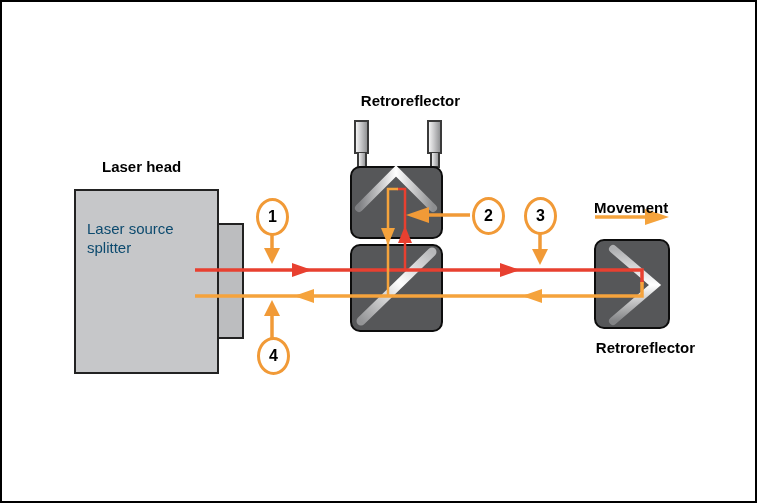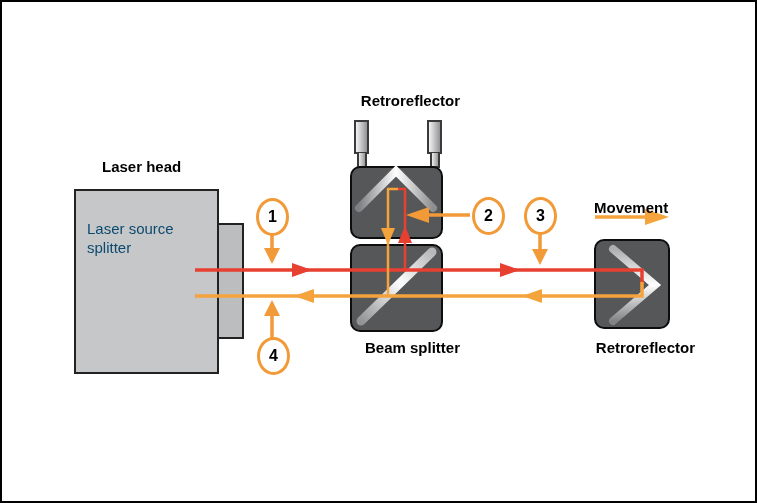--- a/index.html
+++ b/index.html
@@ -65,21 +65,20 @@
   </div>
 
   <div class="abs lbl lbl-center" style="left:338px;top:90px;width:120px;">Retroreflector</div>
   <div class="abs post-cap" style="left:352px;top:118px;"></div>
   <div class="abs post-stem" style="left:355px;top:151px;"></div>
   <div class="abs post-cap" style="left:425px;top:118px;"></div>
   <div class="abs post-stem" style="left:428px;top:151px;"></div>
   <div class="abs body-box" style="left:348px;top:164px;width:93px;height:73px;"></div>
 
   <div class="abs body-box" style="left:348px;top:242px;width:93px;height:88px;"></div>
-  <div class="abs lbl lbl-center" style="left:338px;top:337px;width:120px;">Beam splitter</div>
 
   <div class="abs lbl" style="left:592px;top:197px;">Movement</div>
   <div class="abs body-box" style="left:592px;top:237px;width:76px;height:90px;"></div>
   <div class="abs lbl lbl-center" style="left:573px;top:337px;width:120px;">Retroreflector</div>
 
   <svg class="overlay" width="757" height="503" viewBox="0 0 757 503">
     <defs>
       <linearGradient id="silverA" x1="0" y1="0" x2="1" y2="0">
         <stop offset="0" stop-color="#7e7f82"></stop>
           <stop offset="0.5" stop-color="#ffffff"></stop>

